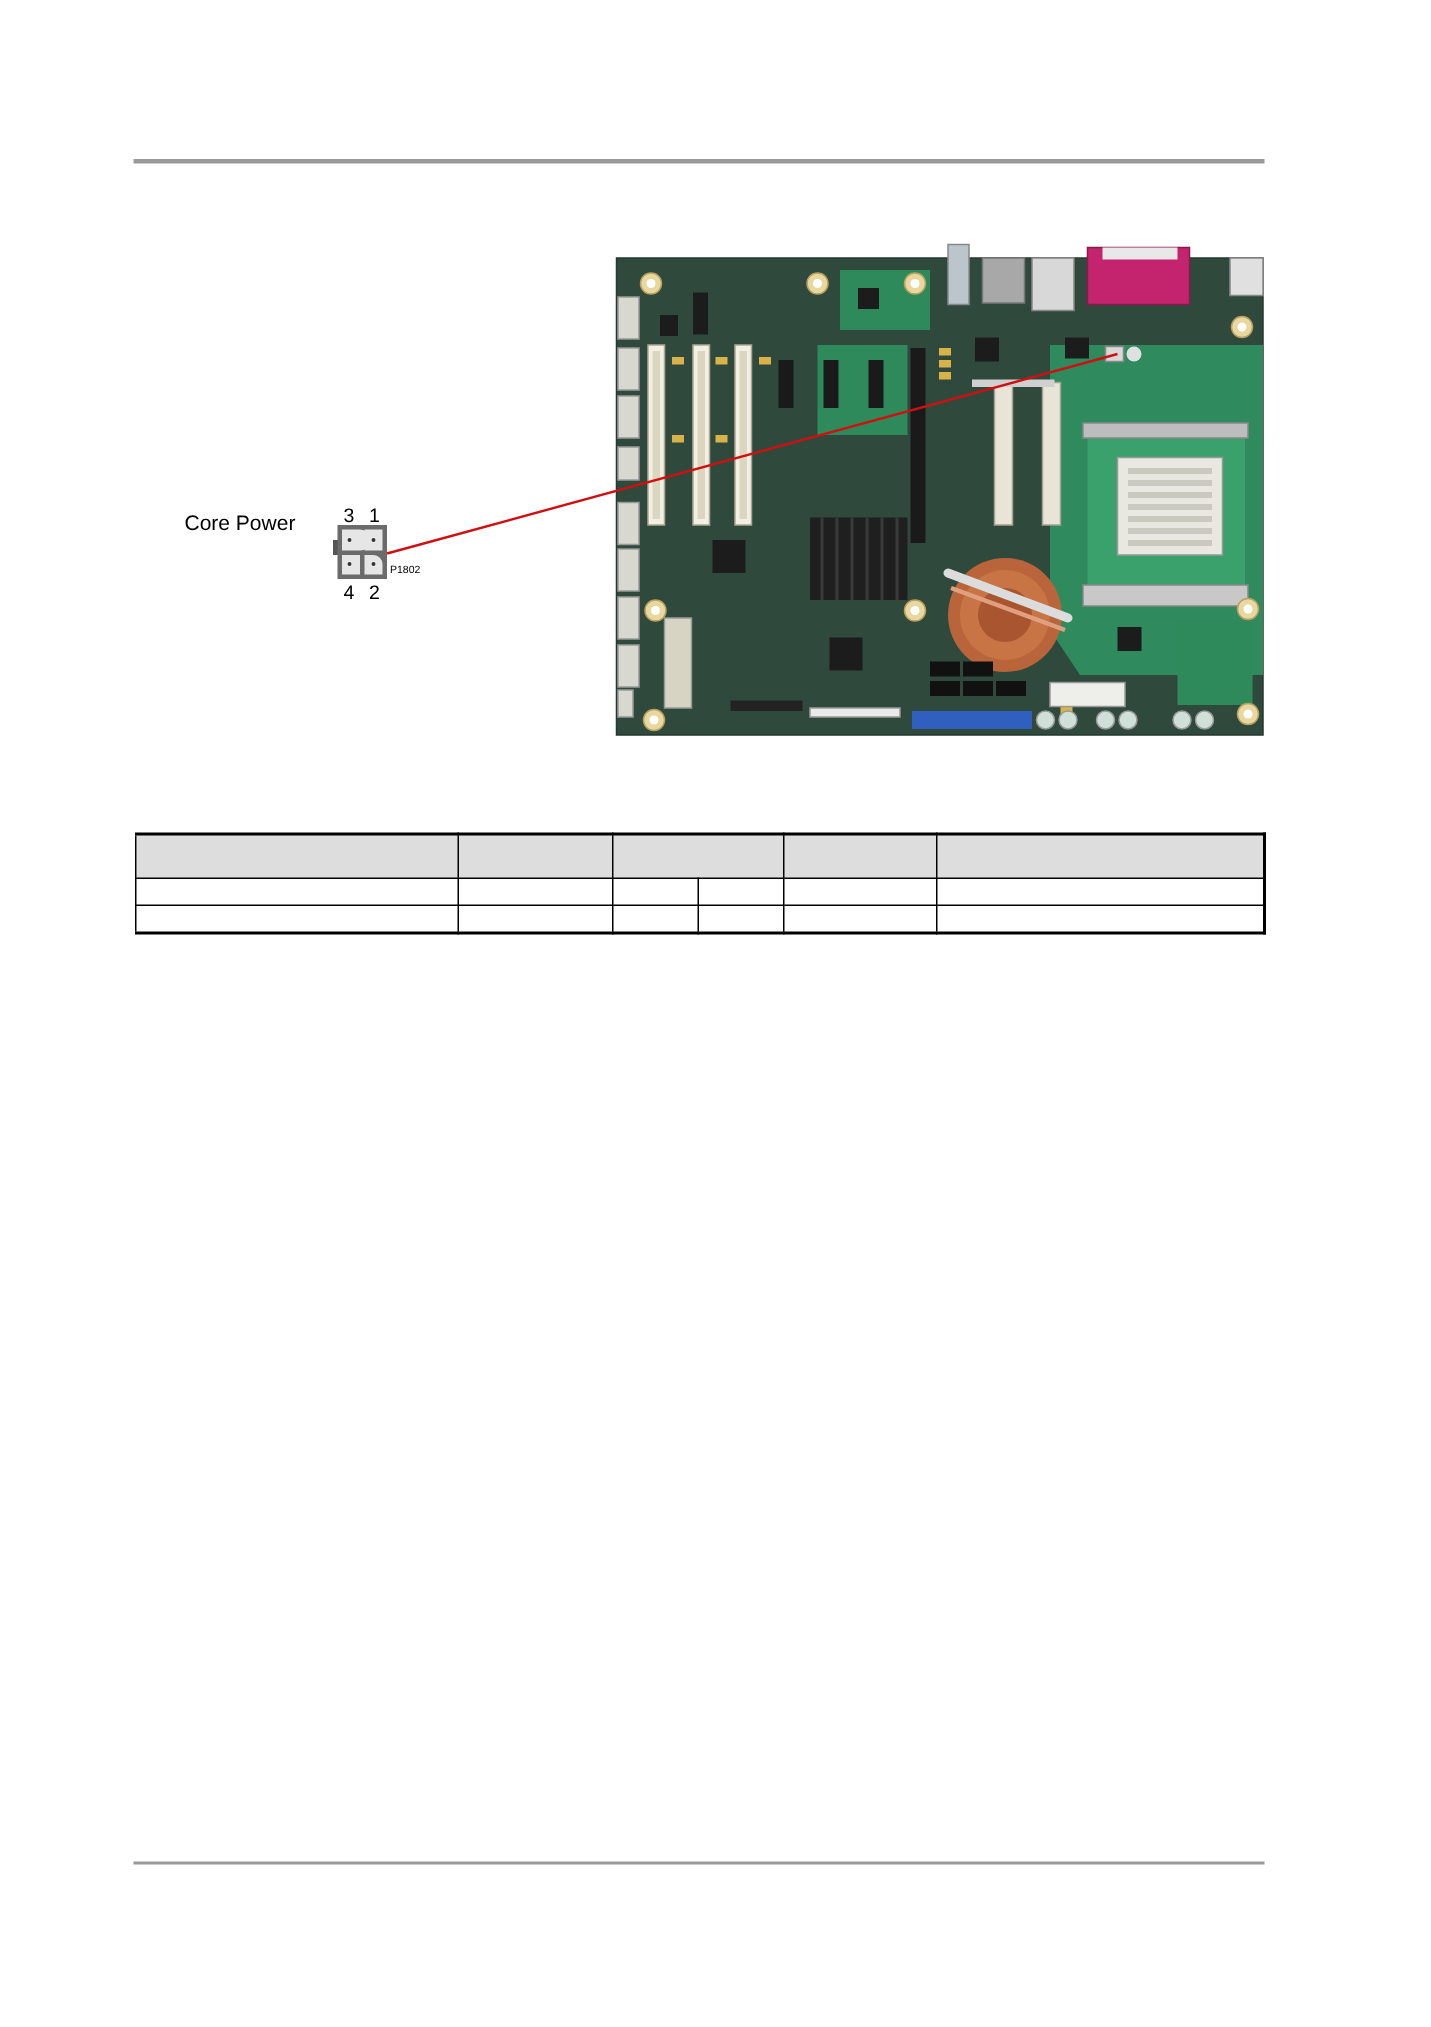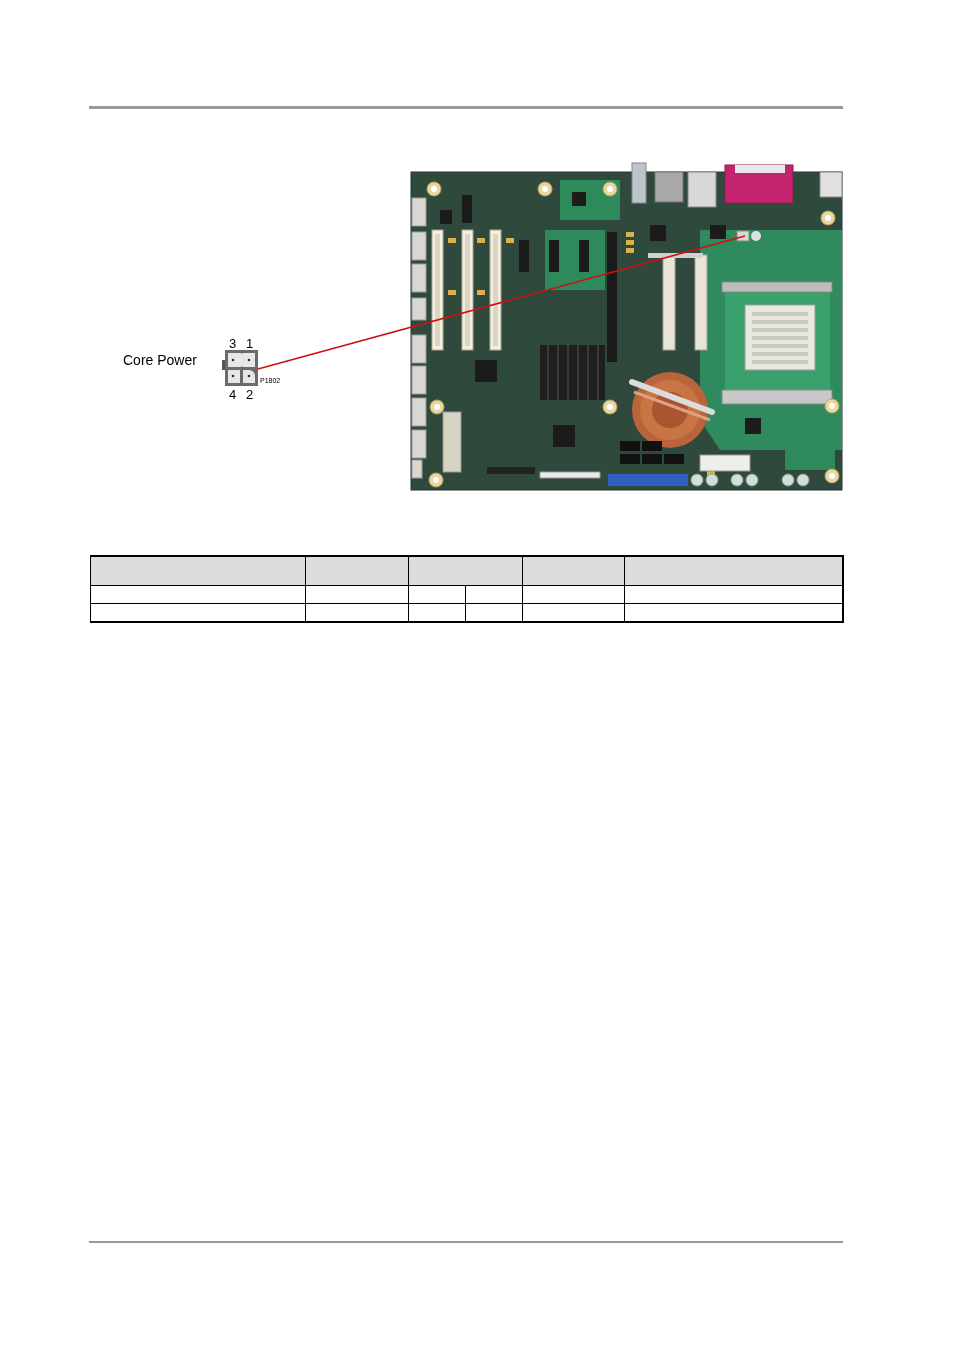--- a/index.html
+++ b/index.html
@@ -1,21 +1,21 @@
 <!DOCTYPE html>
 <html><head>
 <meta charset="utf-8">
 <style>
   html, body { margin: 0; padding: 0; background: #ffffff; }
   body { width: 954px; height: 1351px; position: relative; overflow: hidden; font-family: "Liberation Sans", sans-serif; }
   .rule { position: absolute; left: 89px; width: 754px; background: #999999; }
   .rule.top { top: 106px; height: 3px; }
   .rule.bottom { top: 1241px; height: 2px; }
   .fig { position: absolute; left: 0; top: 0; width: 954px; height: 520px; }
-  .core-label { position: absolute; left: 123px; top: 352px; font-size: 14px; color: #000; }
+  .core-label { position: absolute; left: 123px; top: 340px; font-size: 14px; color: #000; }
   .pin { position: absolute; font-size: 13px; color: #000; }
   .p1802 { position: absolute; left: 260px; top: 377px; font-size: 7px; color: #000; }
   table.spec { position: absolute; left: 90px; top: 555px; width: 752px; border-collapse: collapse; table-layout: fixed; }
   table.spec td, table.spec th { border: 1px solid #000; padding: 0; }
   table.spec th { background: #dddddd; height: 28px; border-bottom: 1px solid #000; }
   table.spec td { height: 17px; }
   table.spec { border-right: 2px solid #000; border-bottom: 2px solid #000; border-top: 2px solid #000; }
 </style>
 </head>
 <body>

